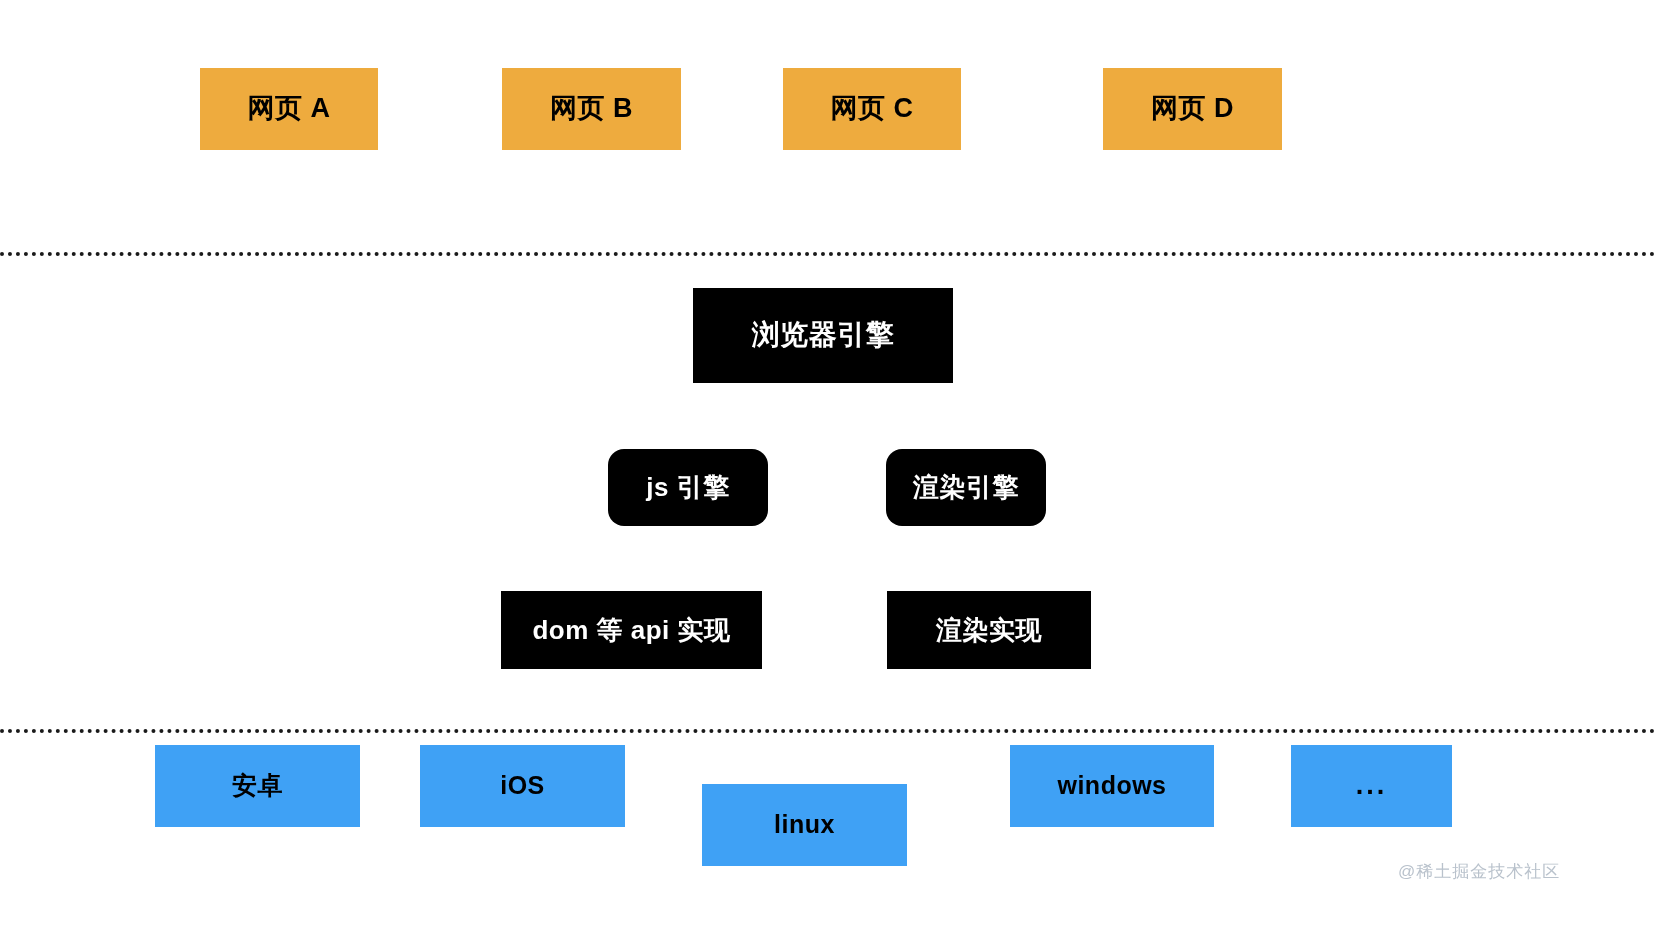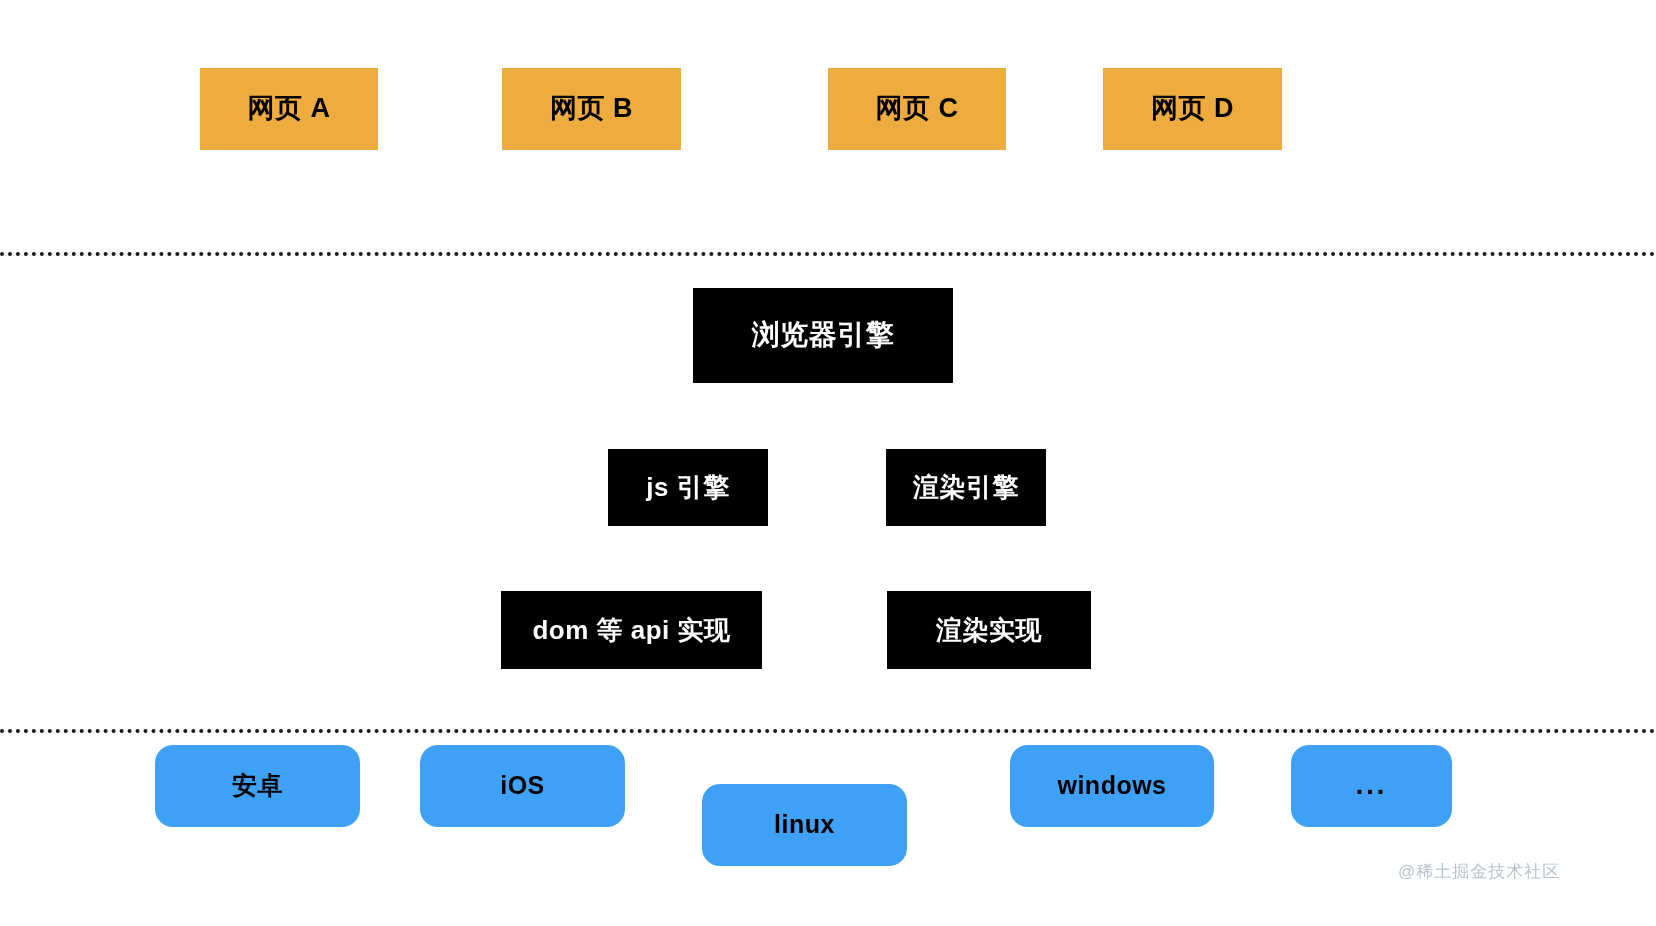--- a/index.html
+++ b/index.html
@@ -42,31 +42,30 @@
   }
 
   
   .node.engine {
     background: #000000;
     color: #ffffff;
     font-weight: 700;
     letter-spacing: 0.5px;
   }
   .node.engine.lvl1 { font-size: 28px; }
-  .node.engine.lvl2 { font-size: 26px; }
+  .node.engine.lvl2 { font-size: 26px; border-radius: 16px; }
   .node.engine.lvl3 { font-size: 26px; }
 
   
   .node.os {
     background: #3fa1f5;
     color: #000000;
     font-size: 25px;
     font-weight: 700;
     letter-spacing: 0.5px;
-    border-radius: 18px;
   }
   .node.os.ellipsis {
     font-size: 27px;
     letter-spacing: 3px;
   }
 
   
   .divider {
     position: absolute;
     left: 0;
@@ -90,21 +89,21 @@
 <body>
 
 <div id="canvas">
 
   <div class="node page" style="left:200px; top:68px; width:178px; height:82px;">
     <span>网页 A</span>
   </div>
   <div class="node page" style="left:502px; top:68px; width:179px; height:82px;">
     <span>网页 B</span>
   </div>
-  <div class="node page" style="left:828px; top:68px; width:178px; height:82px;">
+  <div class="node page" style="left:783px; top:68px; width:178px; height:82px;">
     <span>网页 C</span>
   </div>
   <div class="node page" style="left:1103px; top:68px; width:179px; height:82px;">
     <span>网页 D</span>
   </div>
 
   <div class="divider" style="top:252px;"></div>
 
   <div class="node engine lvl1" style="left:693px; top:288px; width:260px; height:95px;">
     <span>浏览器引擎</span>

